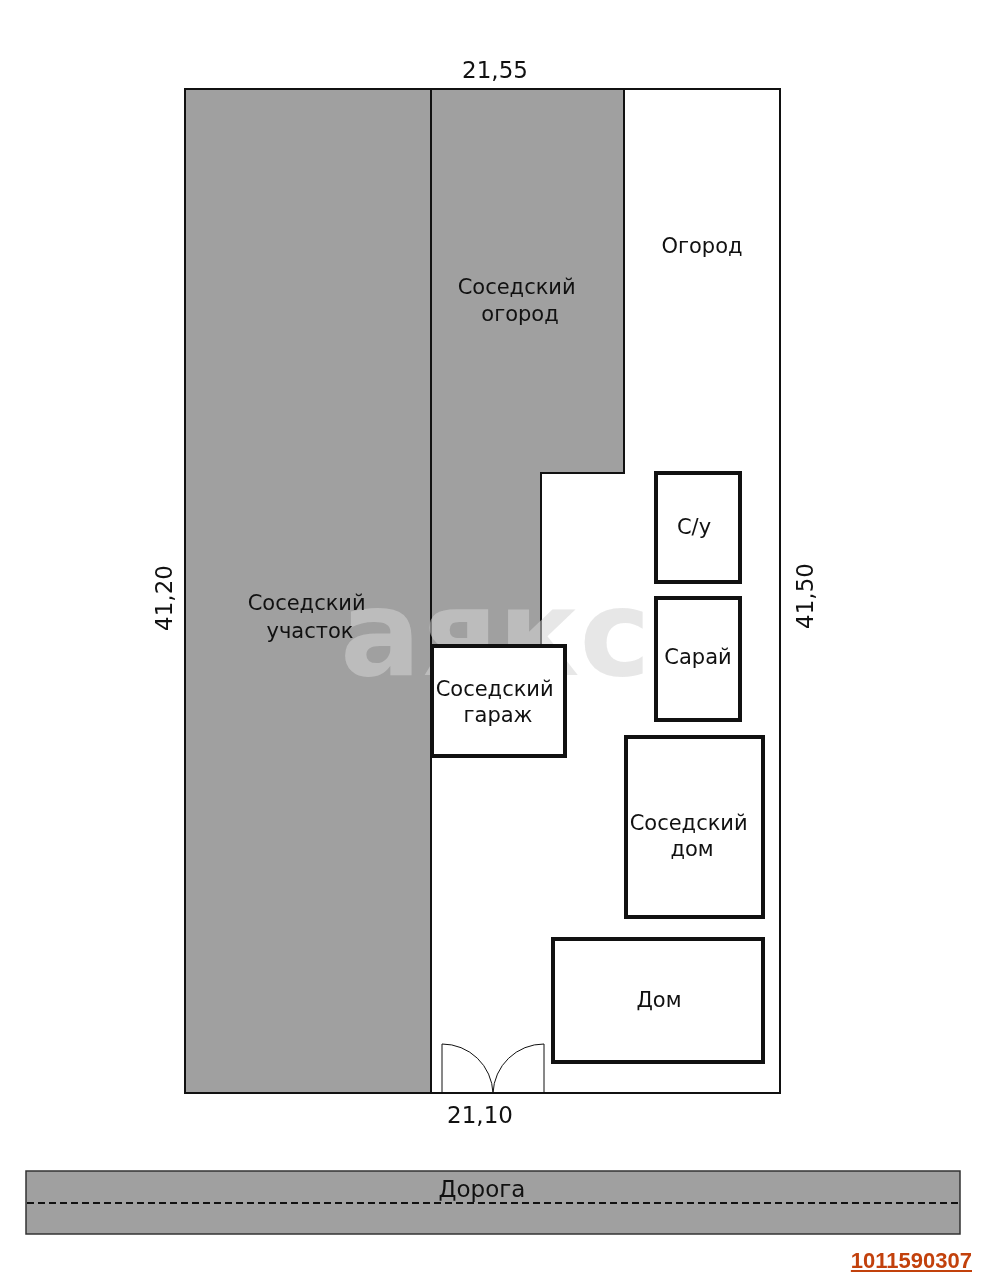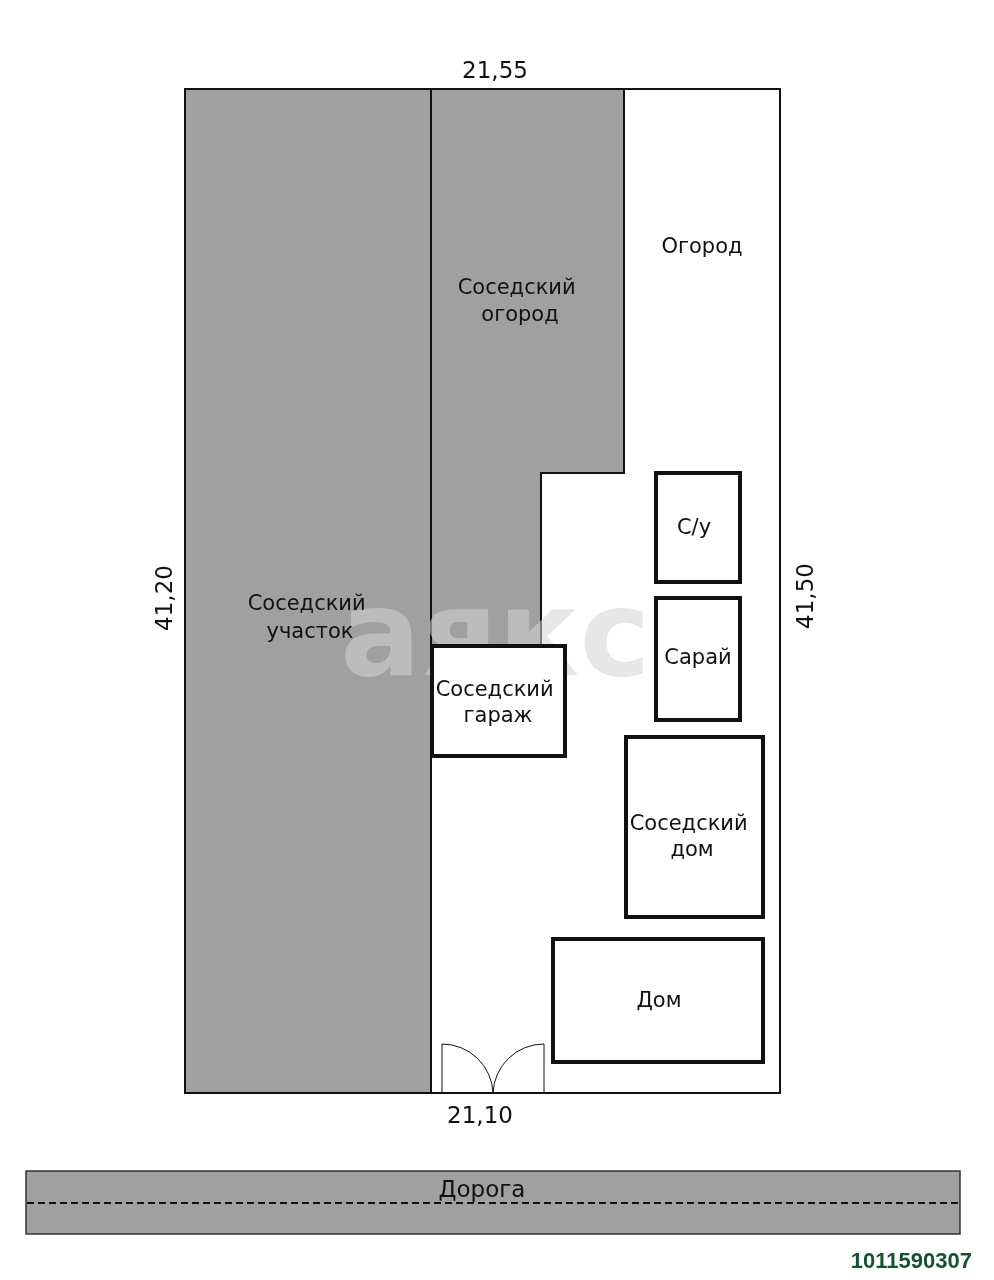--- a/index.html
+++ b/index.html
@@ -1,21 +1,21 @@
 <!DOCTYPE html>
 <html><head>
 <meta charset="utf-8">
 <style>
   html,body{margin:0;padding:0;background:#fff;}
   body{width:994px;height:1280px;position:relative;overflow:hidden;font-family:"DejaVu Sans",sans-serif;}
   svg{position:absolute;left:0;top:0;}
   .lbl{font-family:"DejaVu Sans",sans-serif;font-size:21px;fill:#111;}
   .dim{font-family:"DejaVu Sans",sans-serif;font-size:23px;fill:#111;}
   .wm{font-family:"DejaVu Sans",sans-serif;font-size:120px;font-weight:bold;fill:#d4d4d4;fill-opacity:0.55;}
-  .idnum{position:absolute;right:22px;top:1248px;color:#14532d;font-family:"Liberation Sans",sans-serif;font-weight:bold;font-size:22px;}
+  .idnum{position:absolute;right:22px;top:1248px;color:#c2410c;font-family:"Liberation Sans",sans-serif;font-weight:bold;font-size:22px;text-decoration:underline;}
 </style>
 </head>
 <body>
 
 <svg width="994" height="1280" viewBox="0 0 994 1280">
 
   <rect x="185" y="89" width="246" height="1004" fill="#a0a0a0" stroke="#111" stroke-width="2"></rect>
 
   <path d="M431 89 L624 89 L624 473 L541 473 L541 645 L431 645 Z" fill="#a0a0a0" stroke="#111" stroke-width="2"></path>
 

